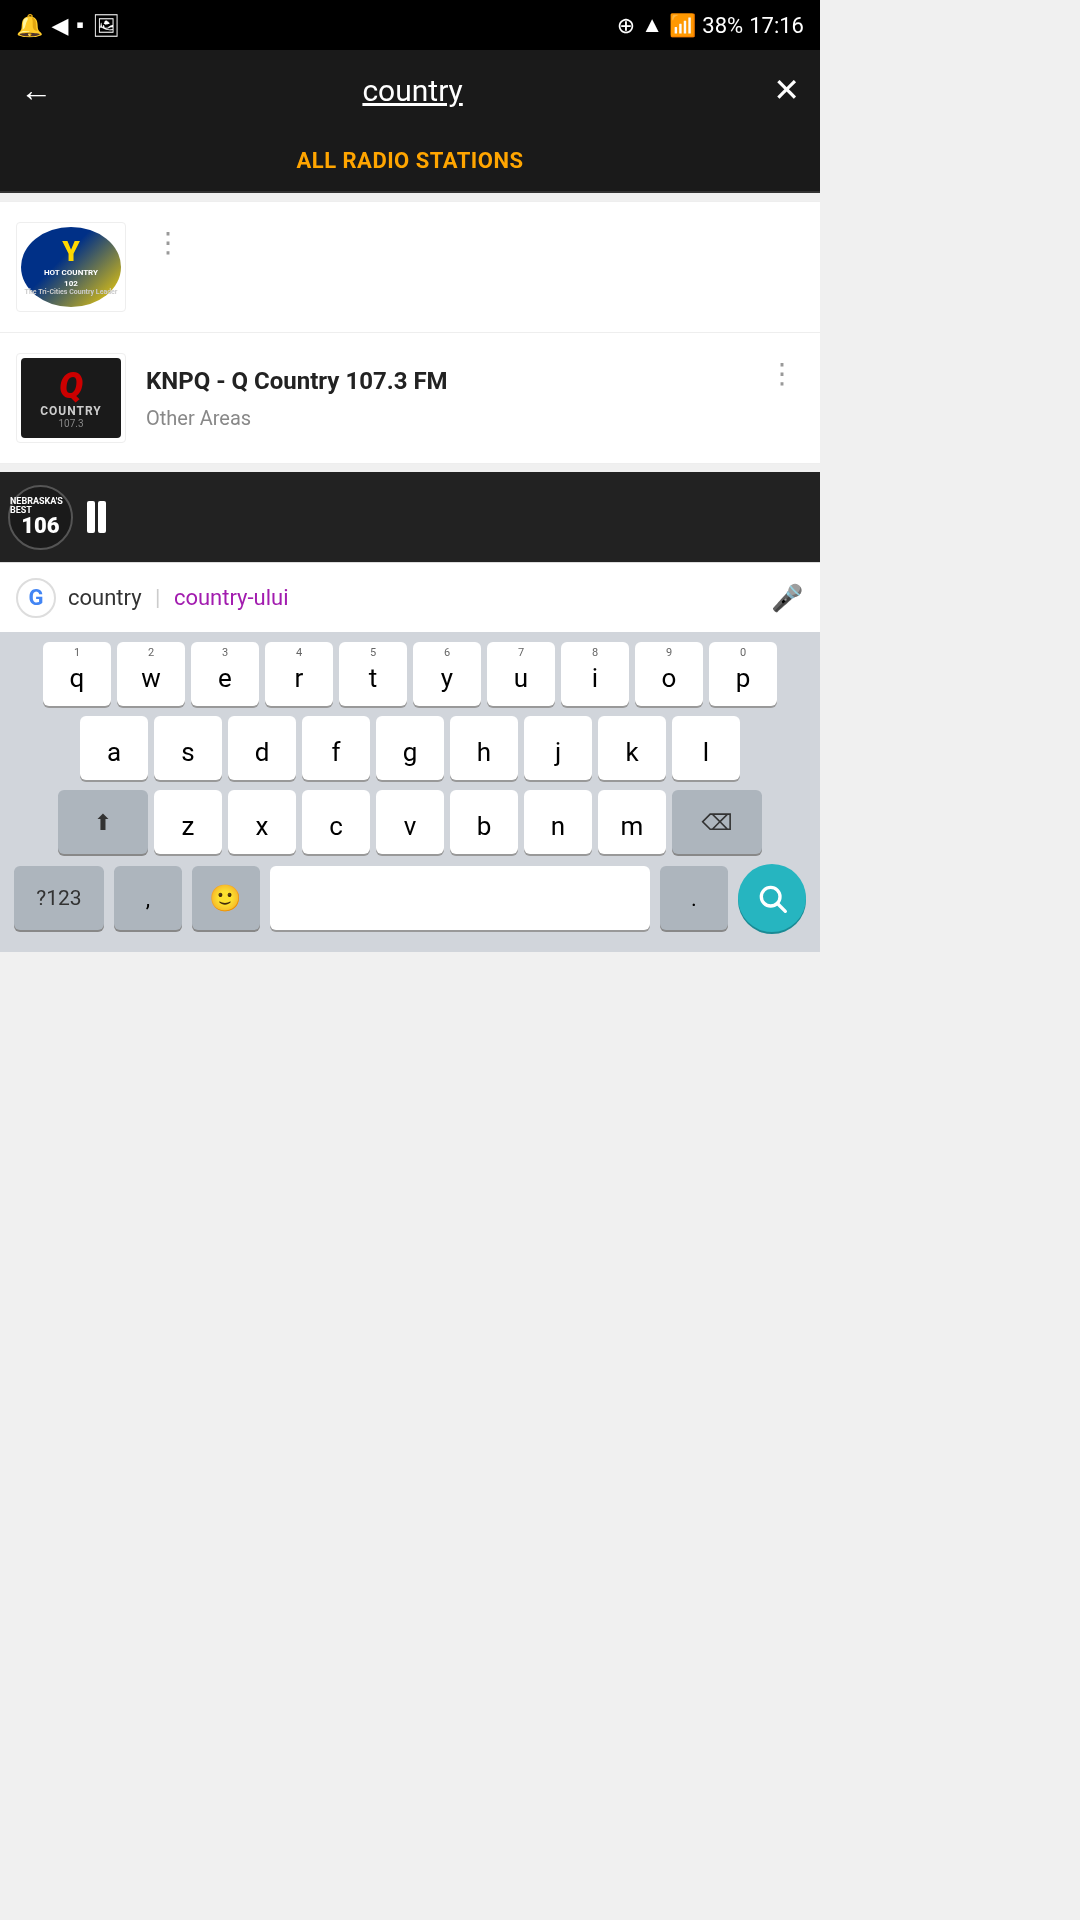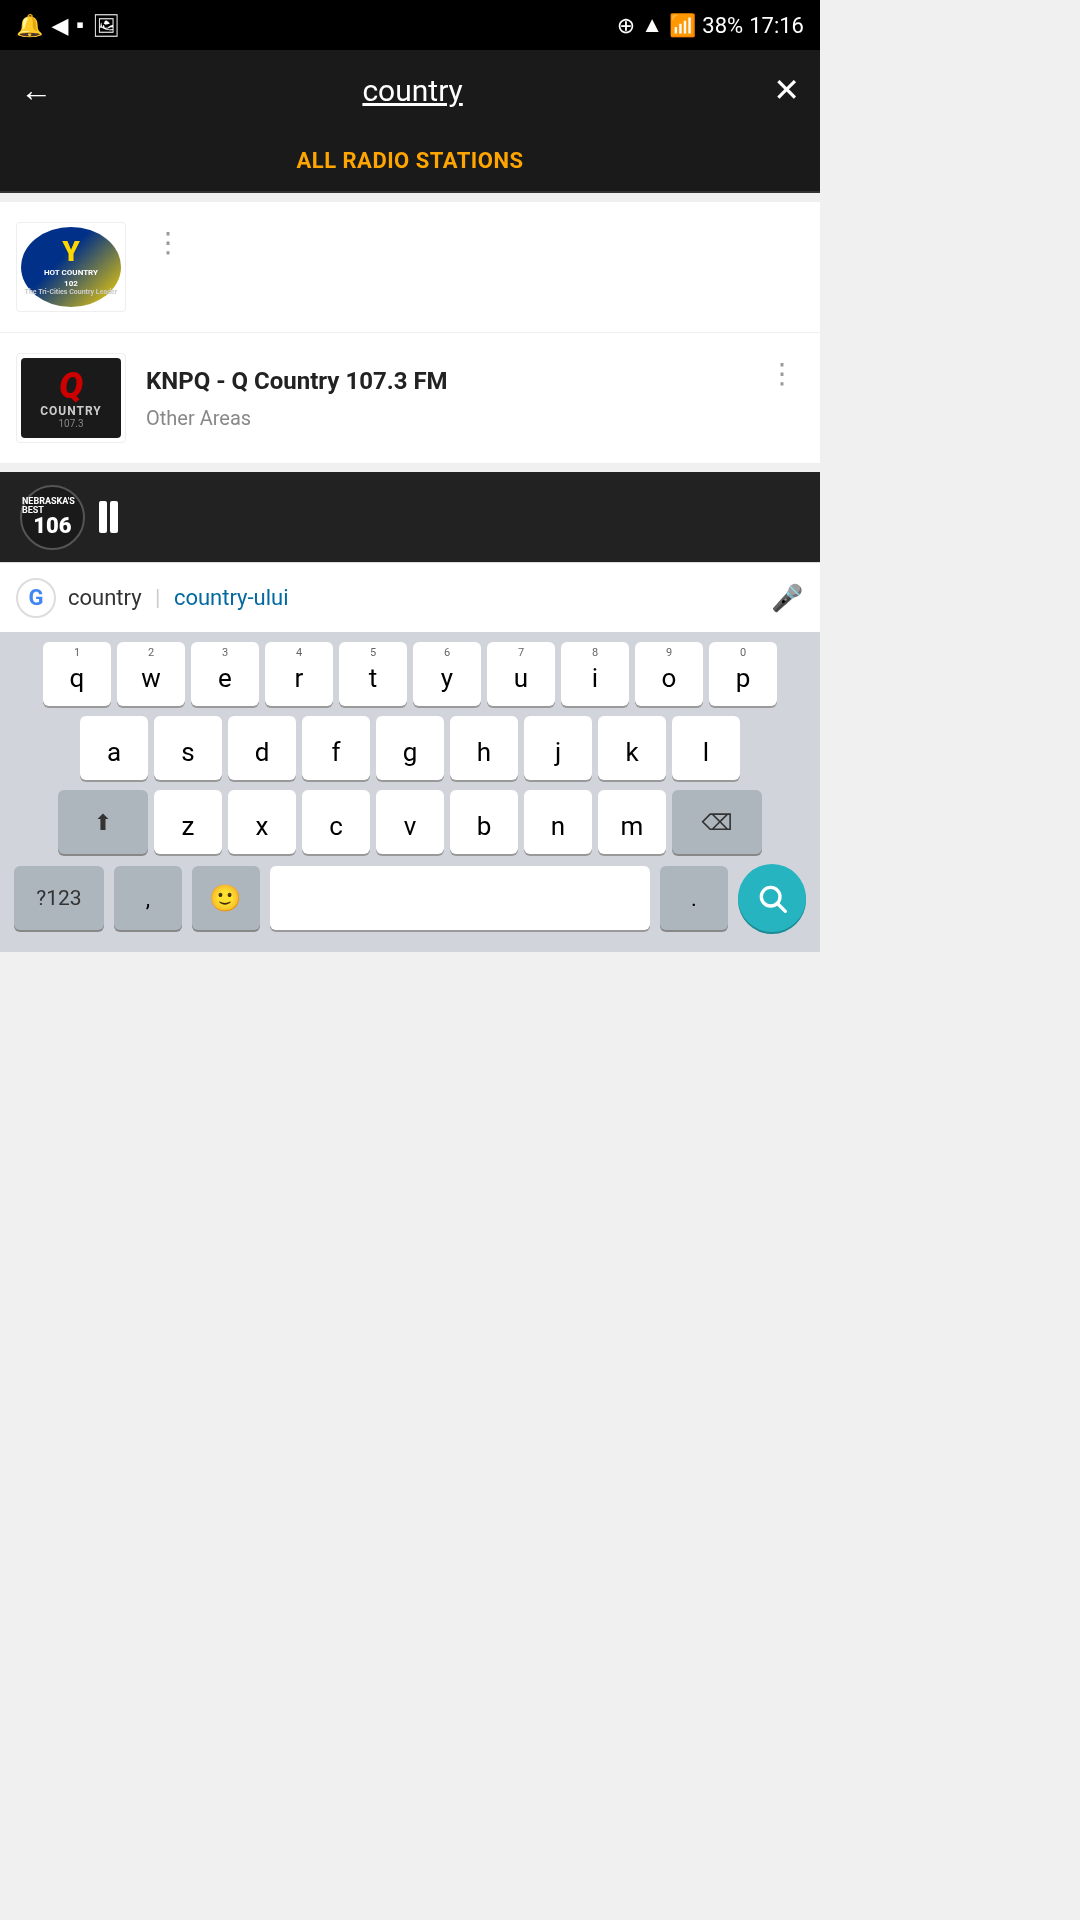--- a/index.html
+++ b/index.html
@@ -199,21 +199,21 @@
       cursor: pointer;
       padding: 4px 8px;
       align-self: flex-start;
     }
 
     
     .now-playing {
       background: #222;
       display: flex;
       align-items: center;
-      padding: 12px 20px;
+      padding: 12px 8px;
       gap: 14px;
       min-height: 90px;
     }
 
     .hits-logo {
       width: 65px;
       height: 65px;
       border-radius: 50%;
       background: #1a1a1a;
       border: 2px solid #555;
@@ -288,21 +288,21 @@
     .g-blue { color: #4285F4; }
     .google-search-text {
       font-size: 22px;
       color: #333;
     }
     .google-search-text .separator {
       color: #ccc;
       margin: 0 8px;
     }
     .google-search-text .secondary {
-      color: #0369a1;
+      color: #a21caf;
       margin-top: 32px;
     }
     .mic-icon {
       margin-left: auto;
       font-size: 26px;
       color: #888;
       cursor: pointer;
     }
 
     

